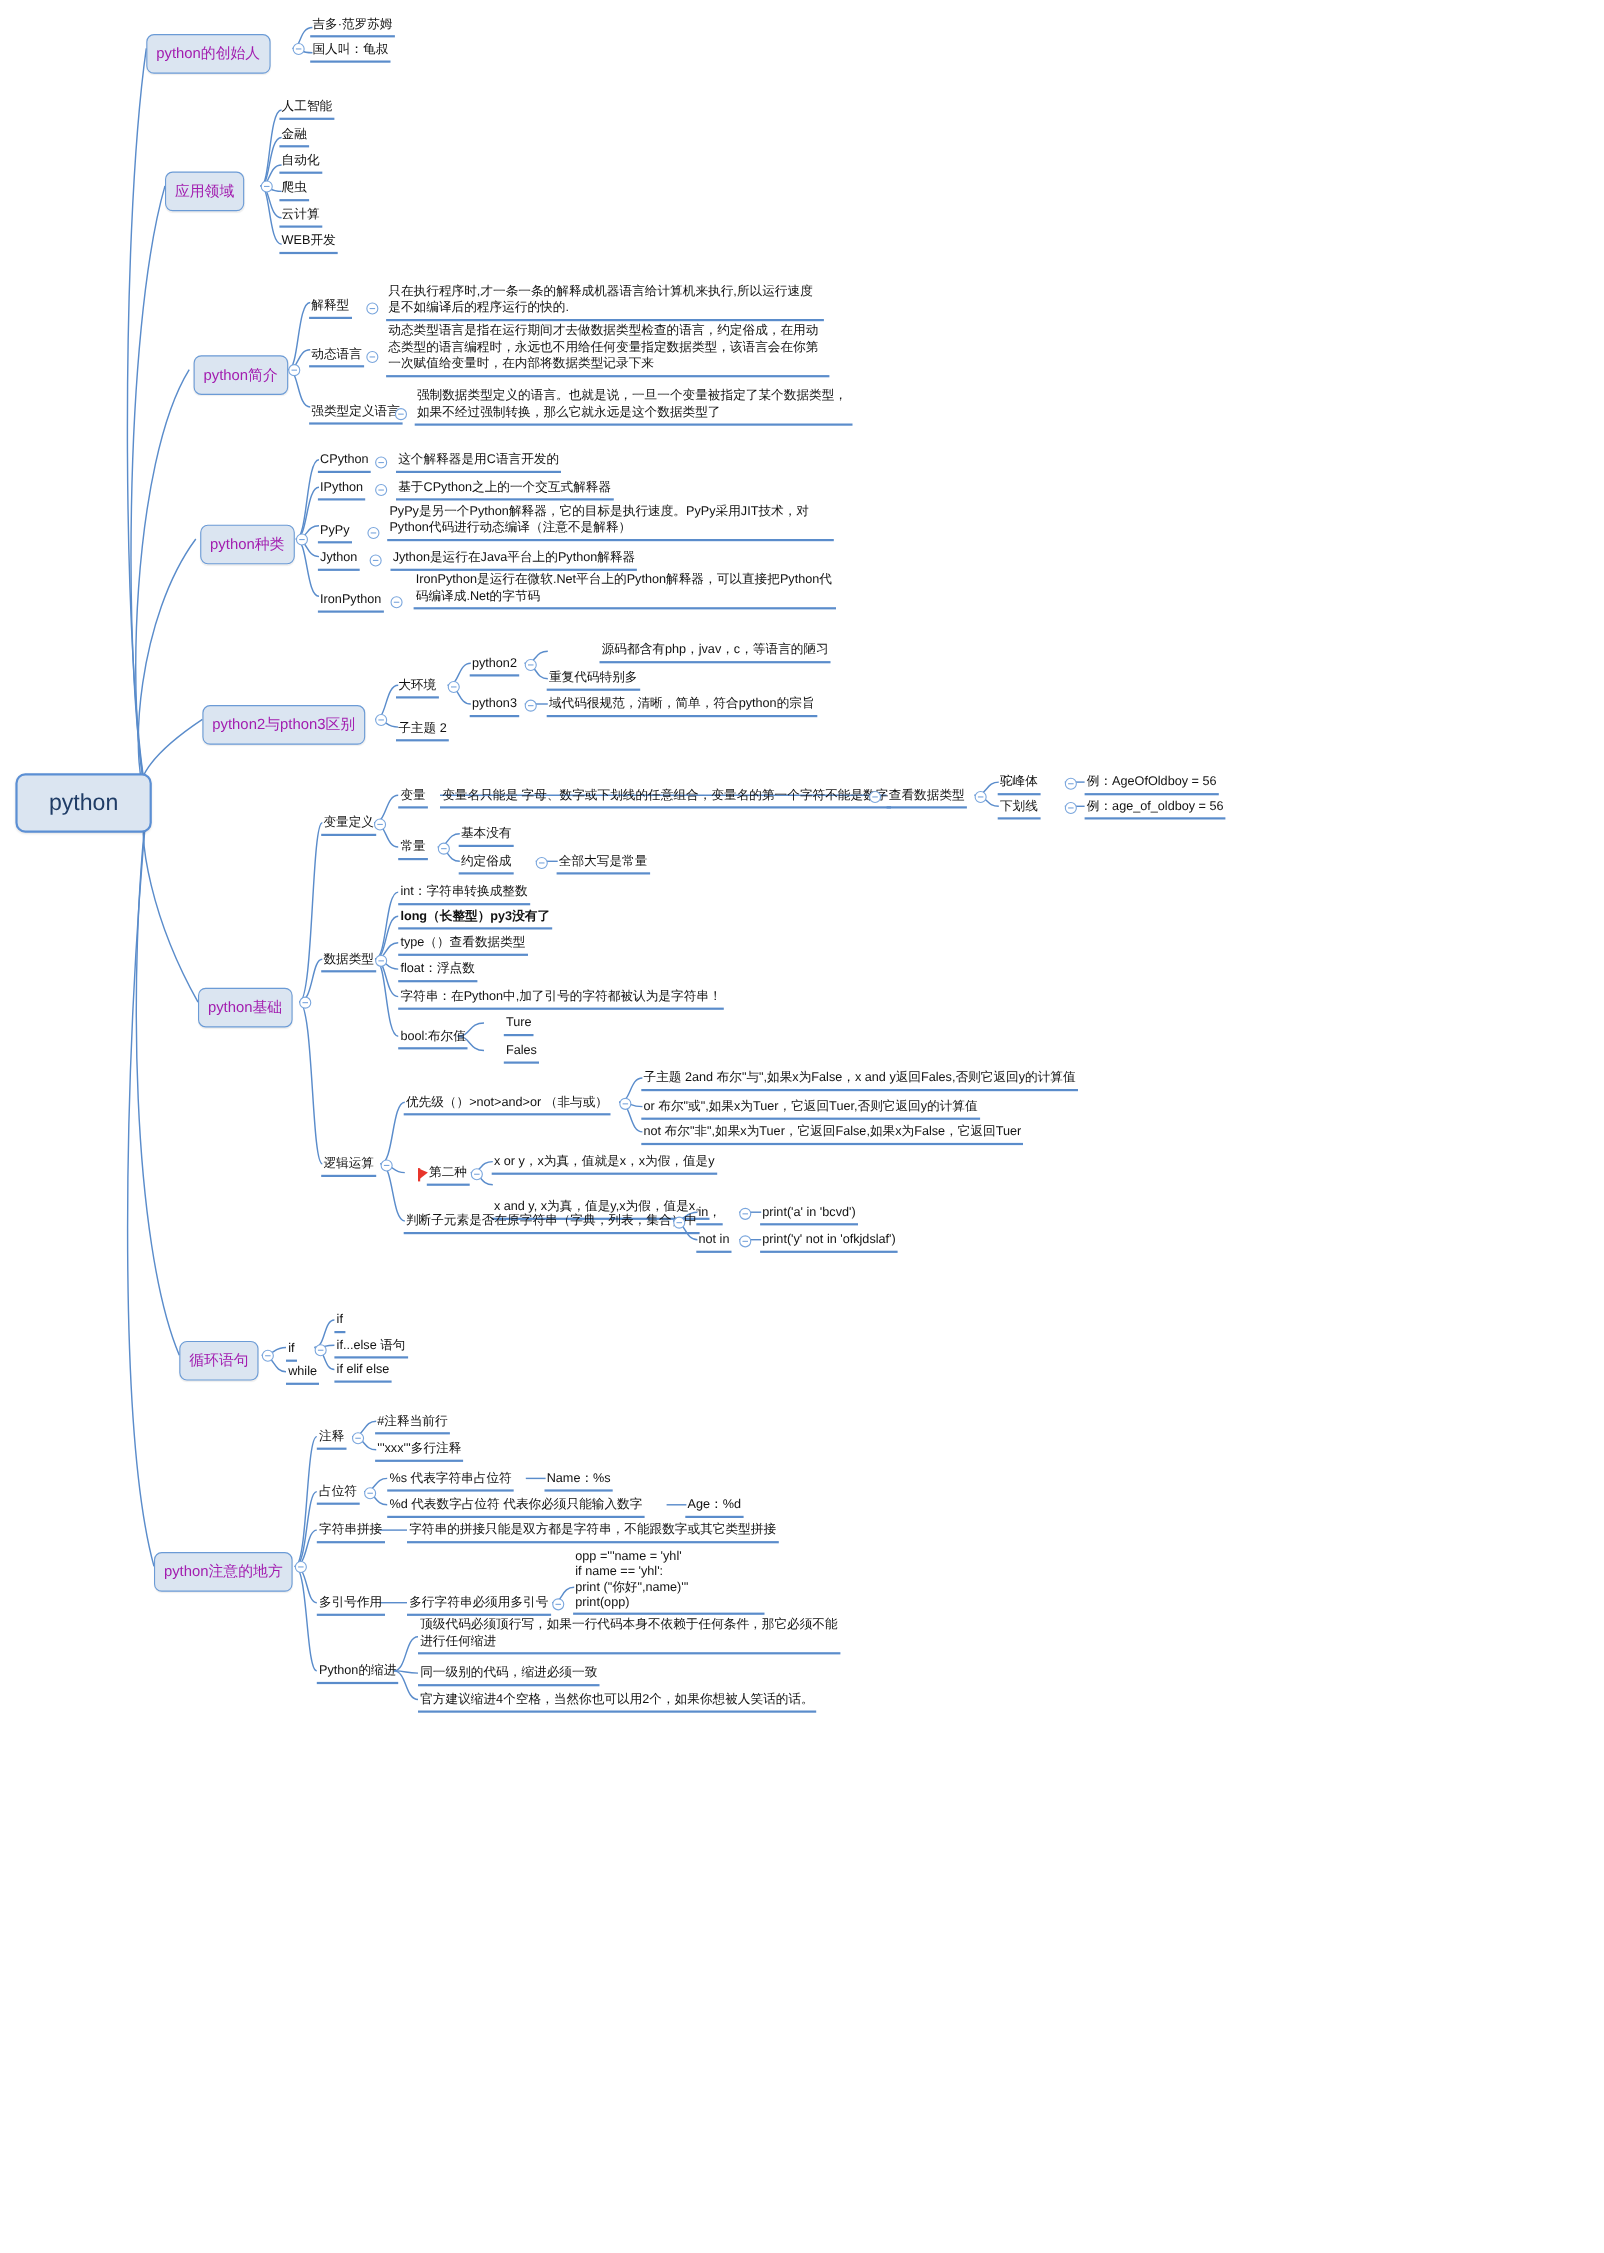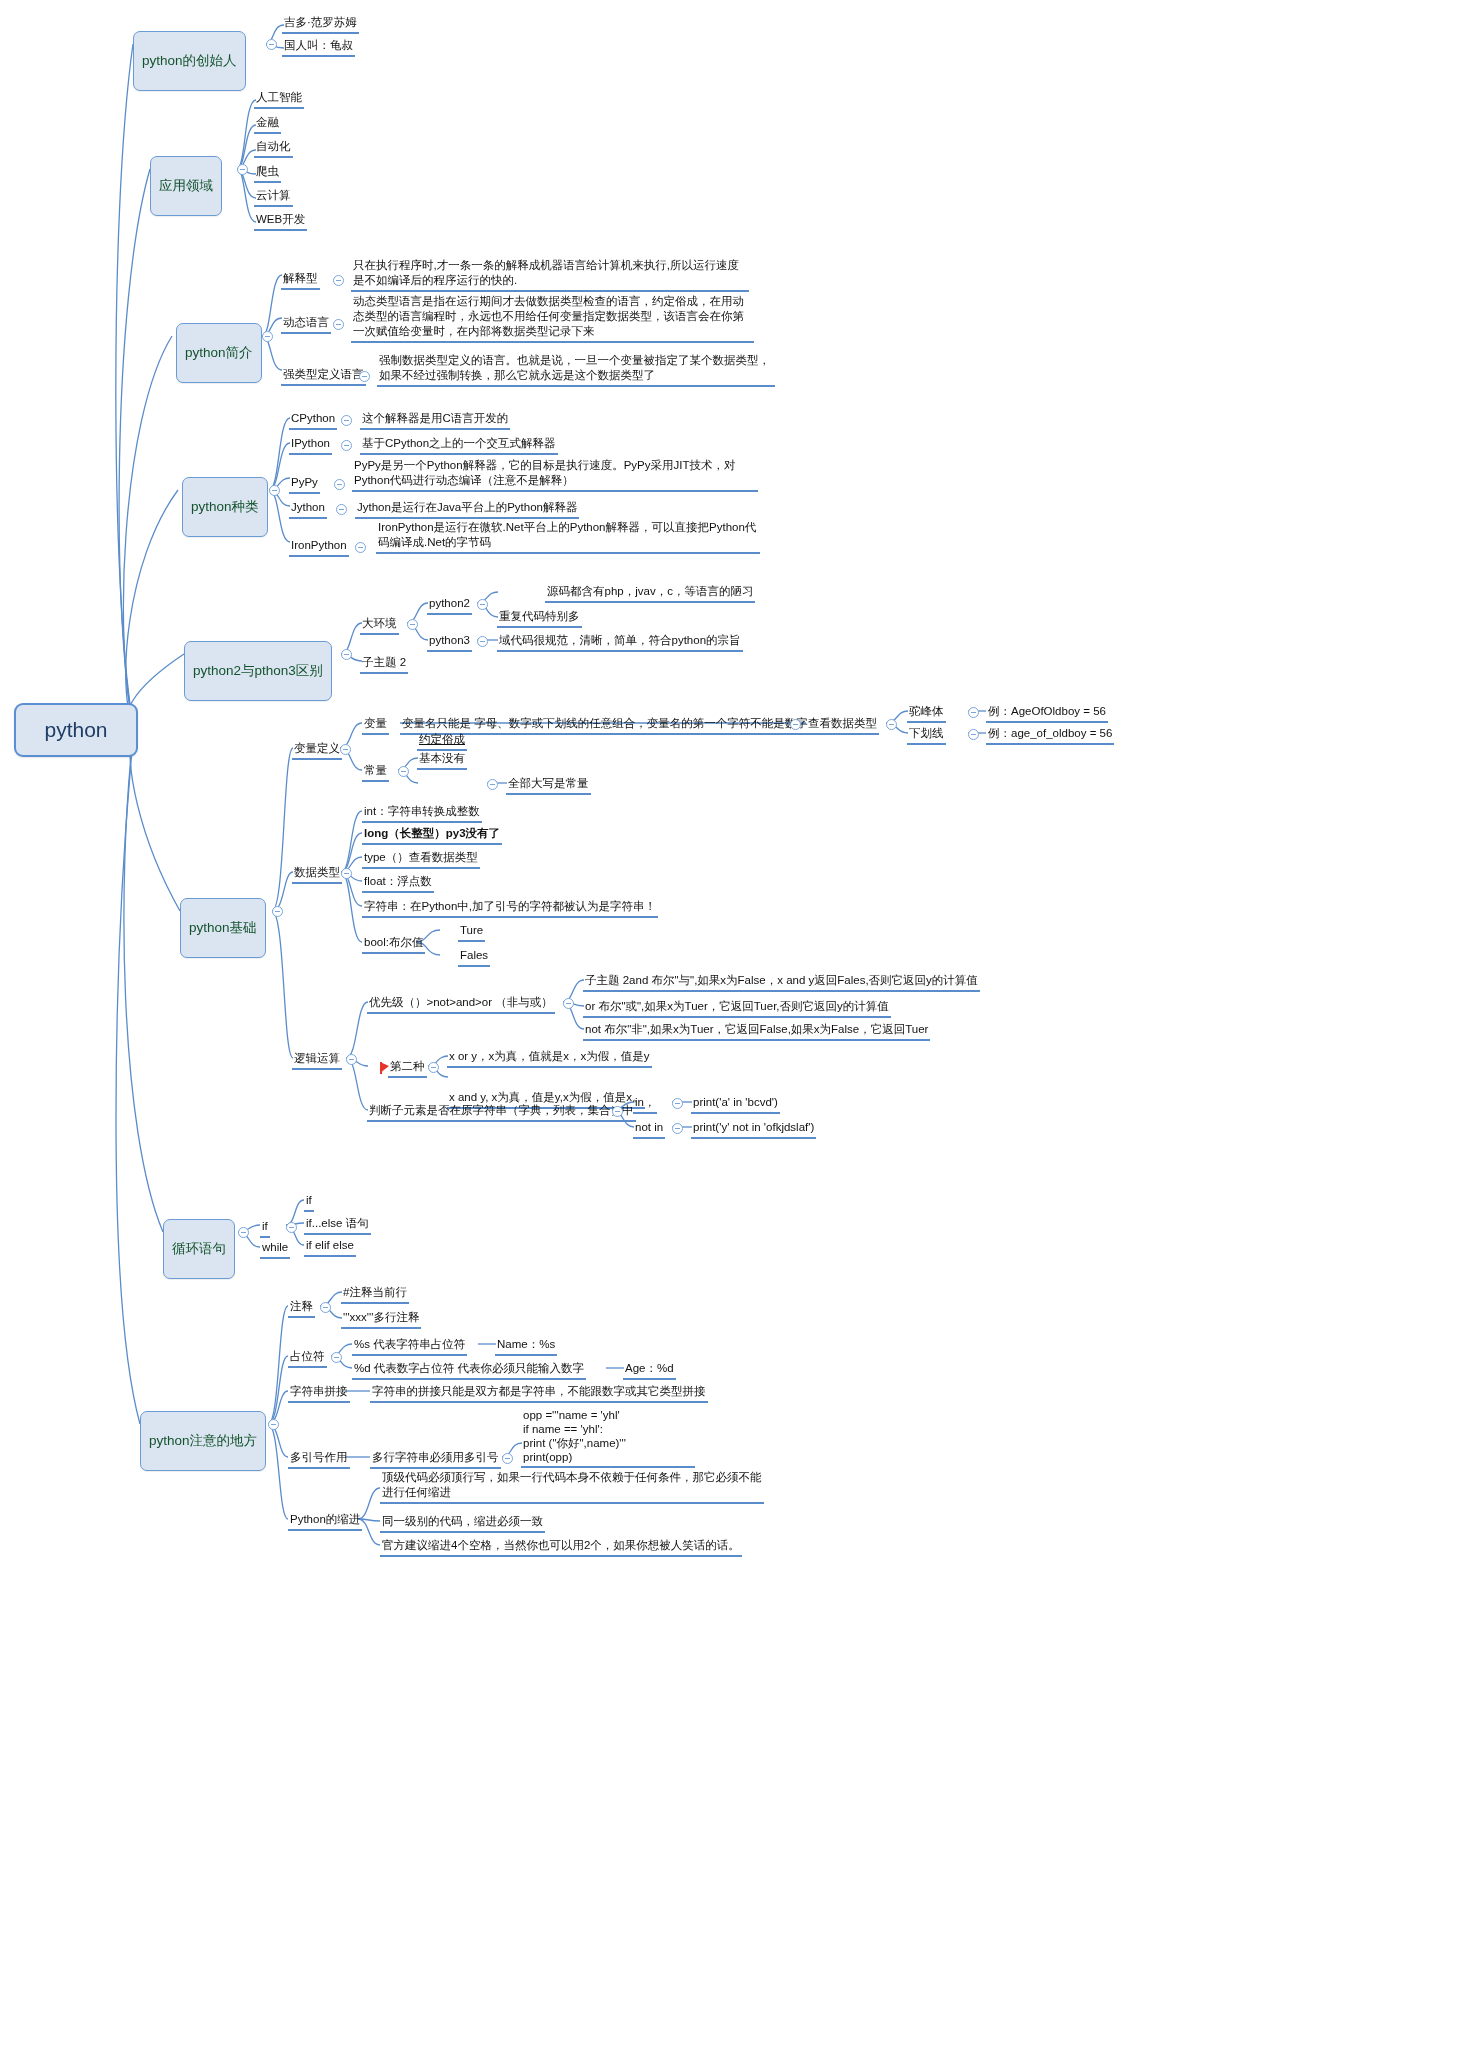--- a/index.html
+++ b/index.html
@@ -31,22 +31,22 @@
     font-size:21px;color:#1f3c66;
     box-shadow:0 1px 2px rgba(0,0,0,.10);
   }
   
   .l1{
     position:absolute;
     background:#dbe5f1;
     border:1.6px solid #6b9bd6;
     border-radius:7px;
     display:flex;align-items:center;justify-content:center;
-    font-size:13.5px;color:#14532d;
-    padding:16px 8px;
+    font-size:13.5px;color:#a21caf;
+    padding:4px 8px;
     height:26px;
     white-space:nowrap;
     box-shadow:0 1px 1px rgba(0,0,0,.07);
   }
   
   .n{
     position:absolute;
     font-size:11.5px;
     line-height:15px;
     color:#111;
@@ -291,21 +291,21 @@
   <div class="n ul" style="left:907px;top:704px;">驼峰体</div>
   <div class="tog" style="left:968px;top:707px;"></div>
   <div class="n ul" style="left:986px;top:704px;">例：AgeOfOldboy = 56</div>
   <div class="n ul" style="left:907px;top:726px;">下划线</div>
   <div class="tog" style="left:968px;top:729px;"></div>
   <div class="n ul" style="left:986px;top:726px;">例：age_of_oldboy = 56</div>
 
   <div class="n ul" style="left:362px;top:763px;">常量</div>
   <div class="tog" style="left:398px;top:766px;"></div>
   <div class="n ul" style="left:417px;top:751px;">基本没有</div>
-  <div class="n ul" style="left:417px;top:732px;text-decoration:underline;">约定俗成</div>
+  <div class="n ul" style="left:417px;top:776px;">约定俗成</div>
   <div class="tog" style="left:487px;top:779px;"></div>
   <div class="n ul" style="left:506px;top:776px;">全部大写是常量</div>
 
   <div class="n ul" style="left:292px;top:865px;">数据类型</div>
   <div class="tog" style="left:341px;top:868px;"></div>
   <div class="n ul" style="left:362px;top:804px;">int：字符串转换成整数</div>
   <div class="n ul" style="left:362px;top:826px;font-weight:bold;">long（长整型）py3没有了</div>
   <div class="n ul" style="left:362px;top:850px;">type（）查看数据类型</div>
   <div class="n ul" style="left:362px;top:874px;">float：浮点数</div>
   <div class="n ul" style="left:362px;top:899px;">字符串：在Python中,加了引号的字符都被认为是字符串！</div>

